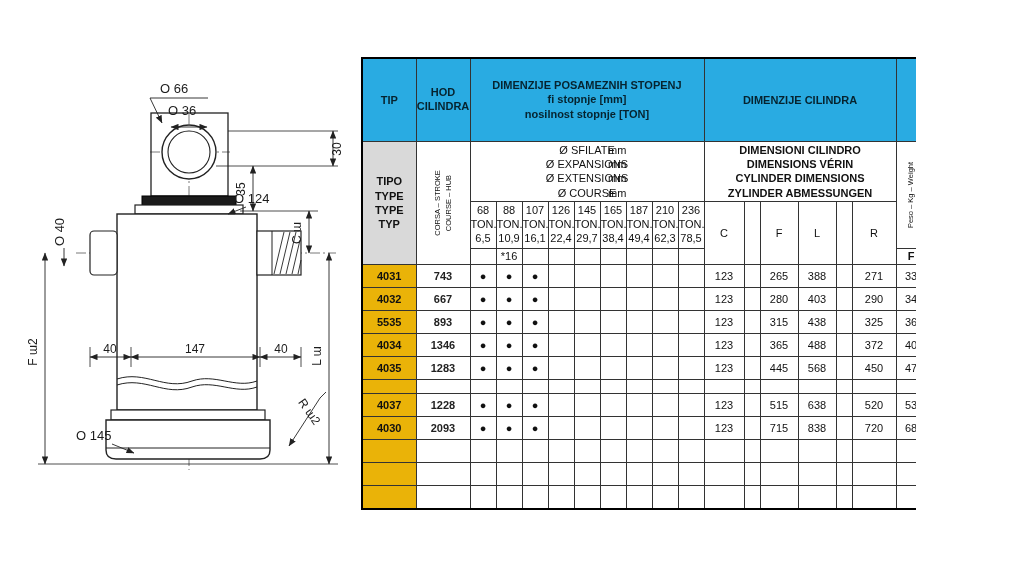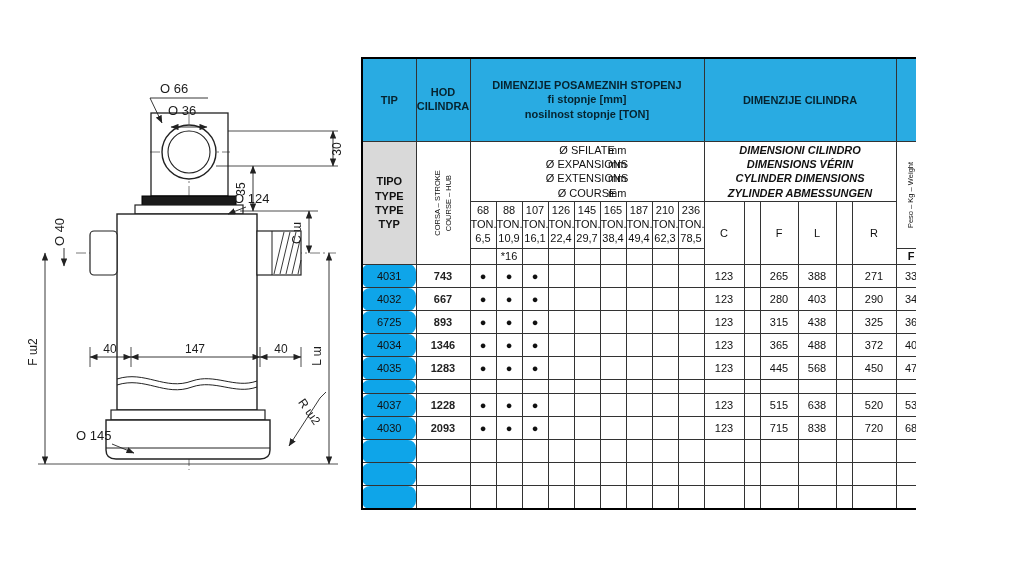--- a/index.html
+++ b/index.html
@@ -22,29 +22,29 @@
   .t-stages{font-size:11.5px;line-height:1.35;}
   .t-cyl{font-size:11.5px;}
   .t-teza{font-size:11px;}
   .t-vol{font-size:10px;}
   .gray{background:#D9D9D9;}
   .tipo{font-weight:bold;font-size:11px;line-height:1.3;}
   .corsa{font-size:7.5px;line-height:1.5;}
   .dialines{text-align:left;font-size:10px;line-height:1.3;padding:2px 0 2px 5px;}
   .dline{position:relative;}
   .dline .unit{position:absolute;left:59%;}
-  .dimscyl{text-align:left;font-weight:bold;font-size:9.5px;line-height:1.3;padding-left:5px;font-style:italic;}
+  .dimscyl{text-align:left;font-weight:bold;font-size:9.5px;line-height:1.3;padding-left:5px;}
   .stagecol{font-size:8px;line-height:1.25;}
   .note{font-size:8px;}
   .dimletter{font-size:12px;}
   .wsub{font-weight:bold;font-size:10px;}
   .peso{font-size:7.5px;}
   .voltiny{font-size:5.5px;line-height:1.25;}
   
-  .b-tip{background:#0ea5e9;font-weight:normal;font-size:13px;border-radius:8px;}
+  .b-tip{background:#eab308;font-weight:bold;font-size:13px;}
   .b-stroke{font-size:11px;font-weight:bold;color:#222;}
   .b-dot{font-size:9px;}
   .b-num{font-size:11px;}
   .b-blank{}
   .b-wt{font-size:10px;margin-left:32px;}
   .b-vol{font-size:11px;}
   tr.data{height:23px;}
   tr.spacer{height:14px;}
   tr.empty{height:23px;}
 </style>
@@ -343,21 +343,21 @@
           <td class="b-blank"></td>
           <td class="b-num">280</td>
           <td class="b-num">403</td>
           <td class="b-blank"></td>
           <td class="b-num">290</td>
           <td class="b-wt">34</td>
           <td class="b-wt"></td>
           <td class="b-vol">5</td>
         </tr>
         <tr class="data">
-          <td class="b-tip">6725</td>
+          <td class="b-tip">5535</td>
           <td class="b-stroke">893</td>
           <td class="b-dot">●</td>
           <td class="b-dot">●</td>
           <td class="b-dot">●</td>
           <td class="b-dot"></td>
           <td class="b-dot"></td>
           <td class="b-dot"></td>
           <td class="b-dot"></td>
           <td class="b-dot"></td>
           <td class="b-dot"></td>

